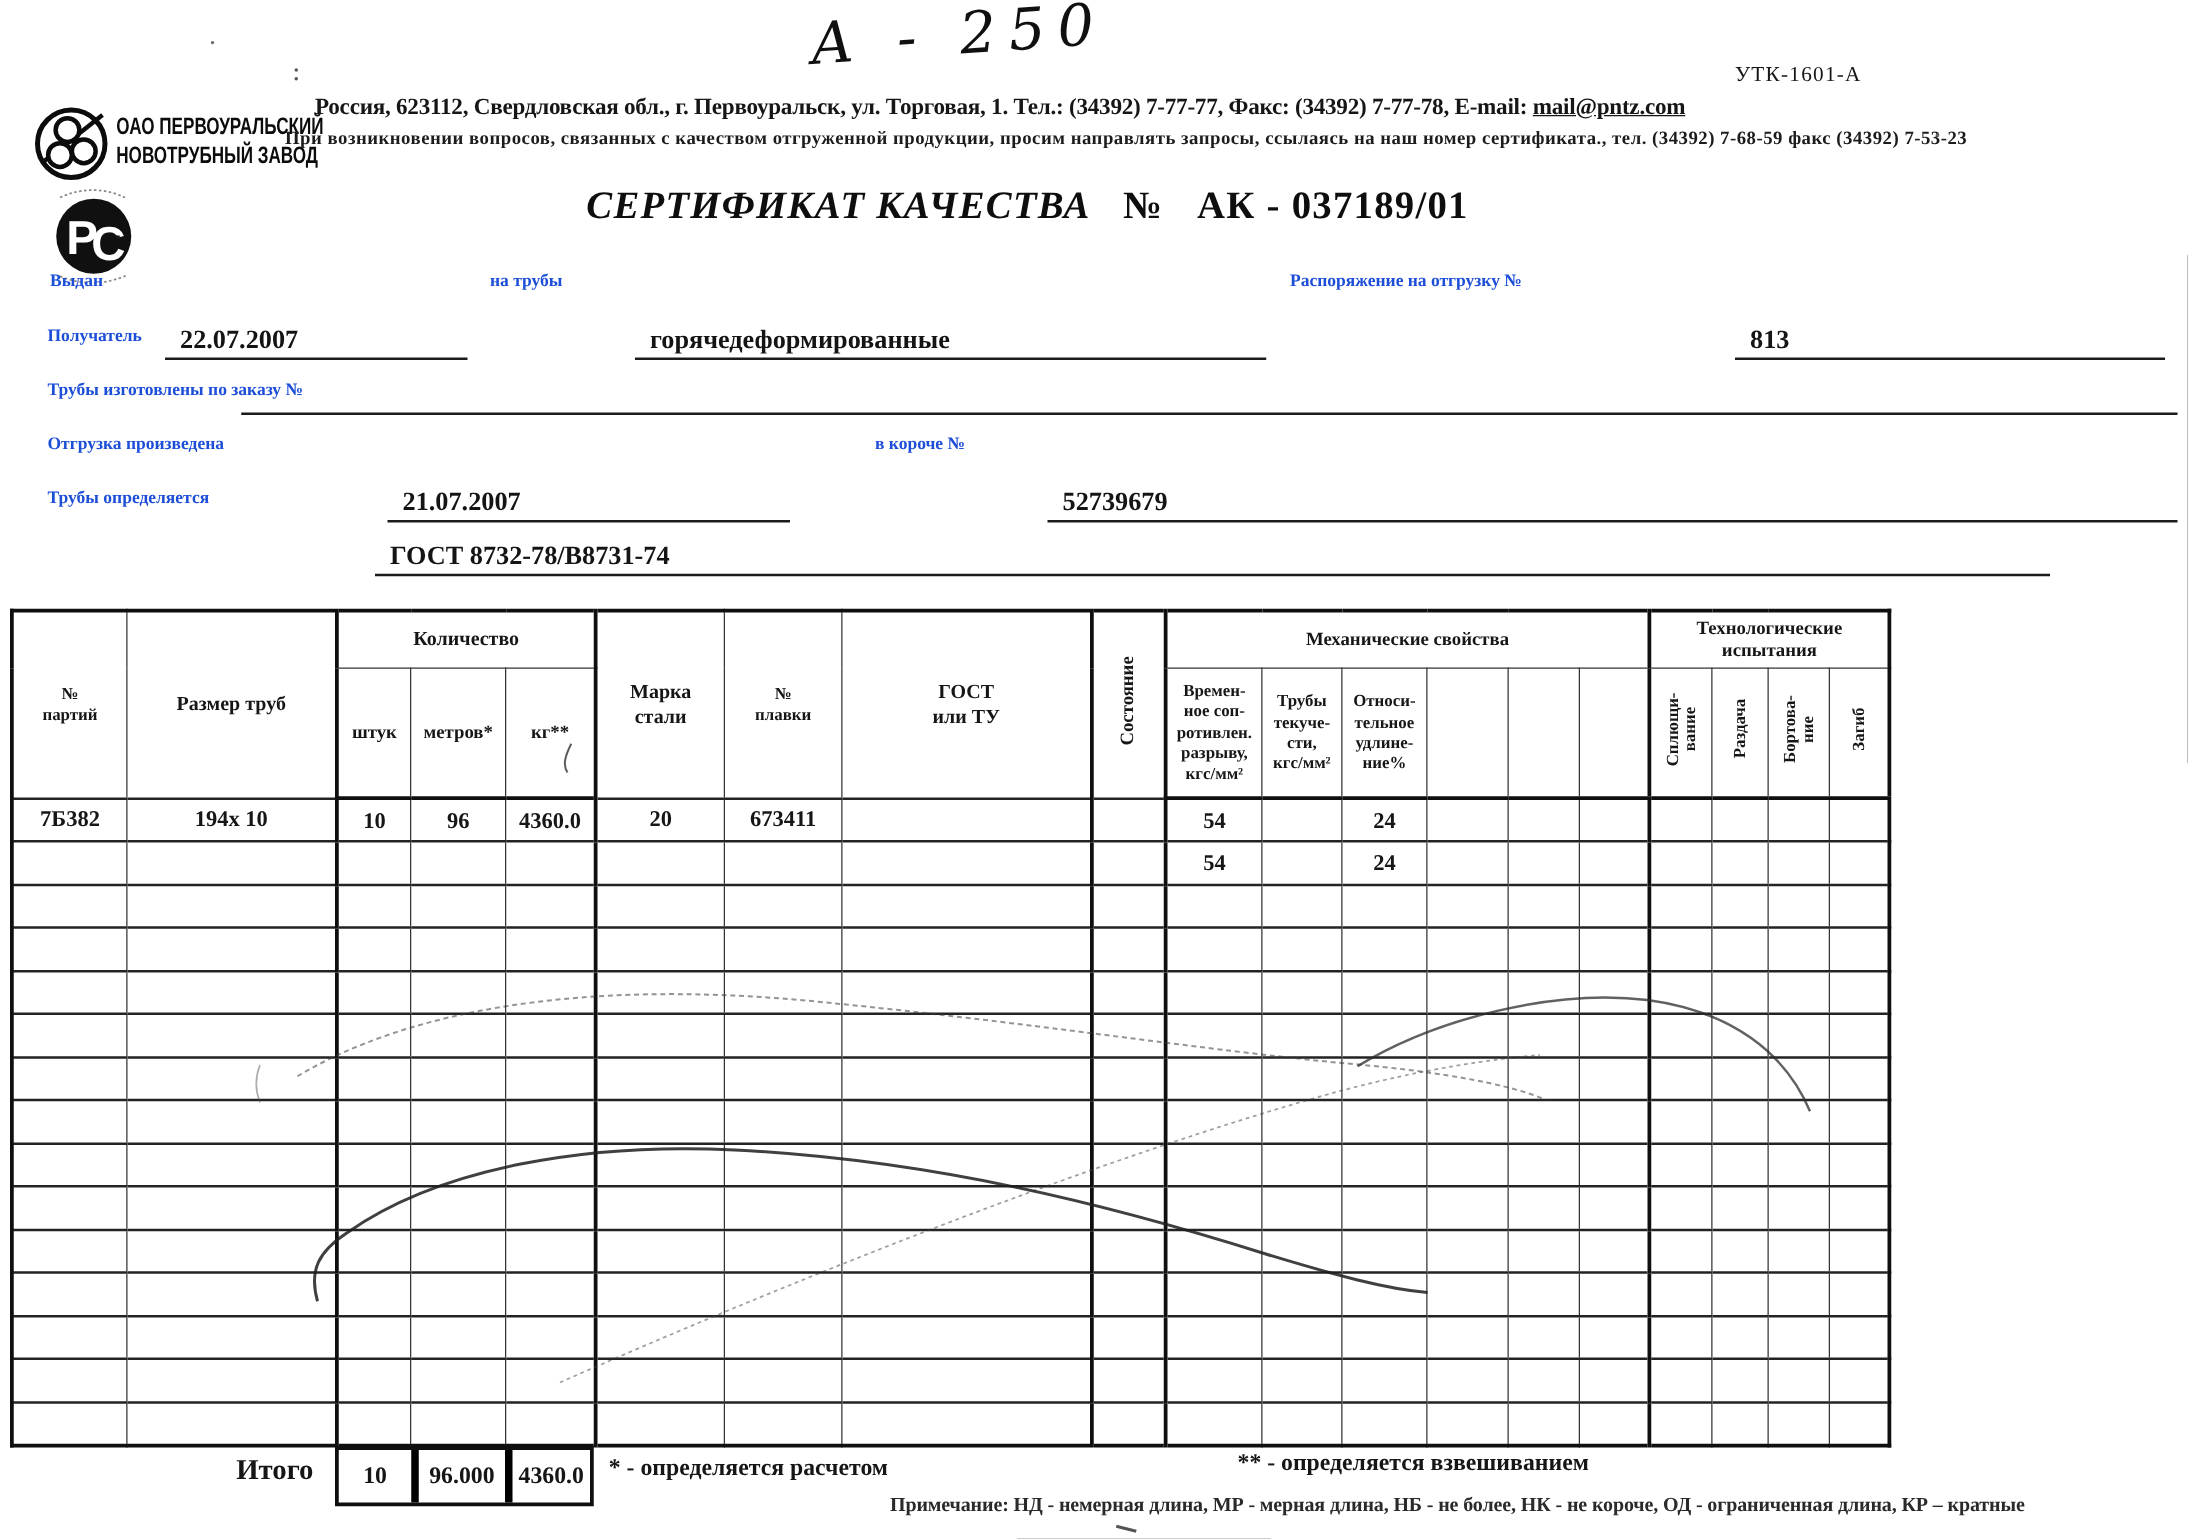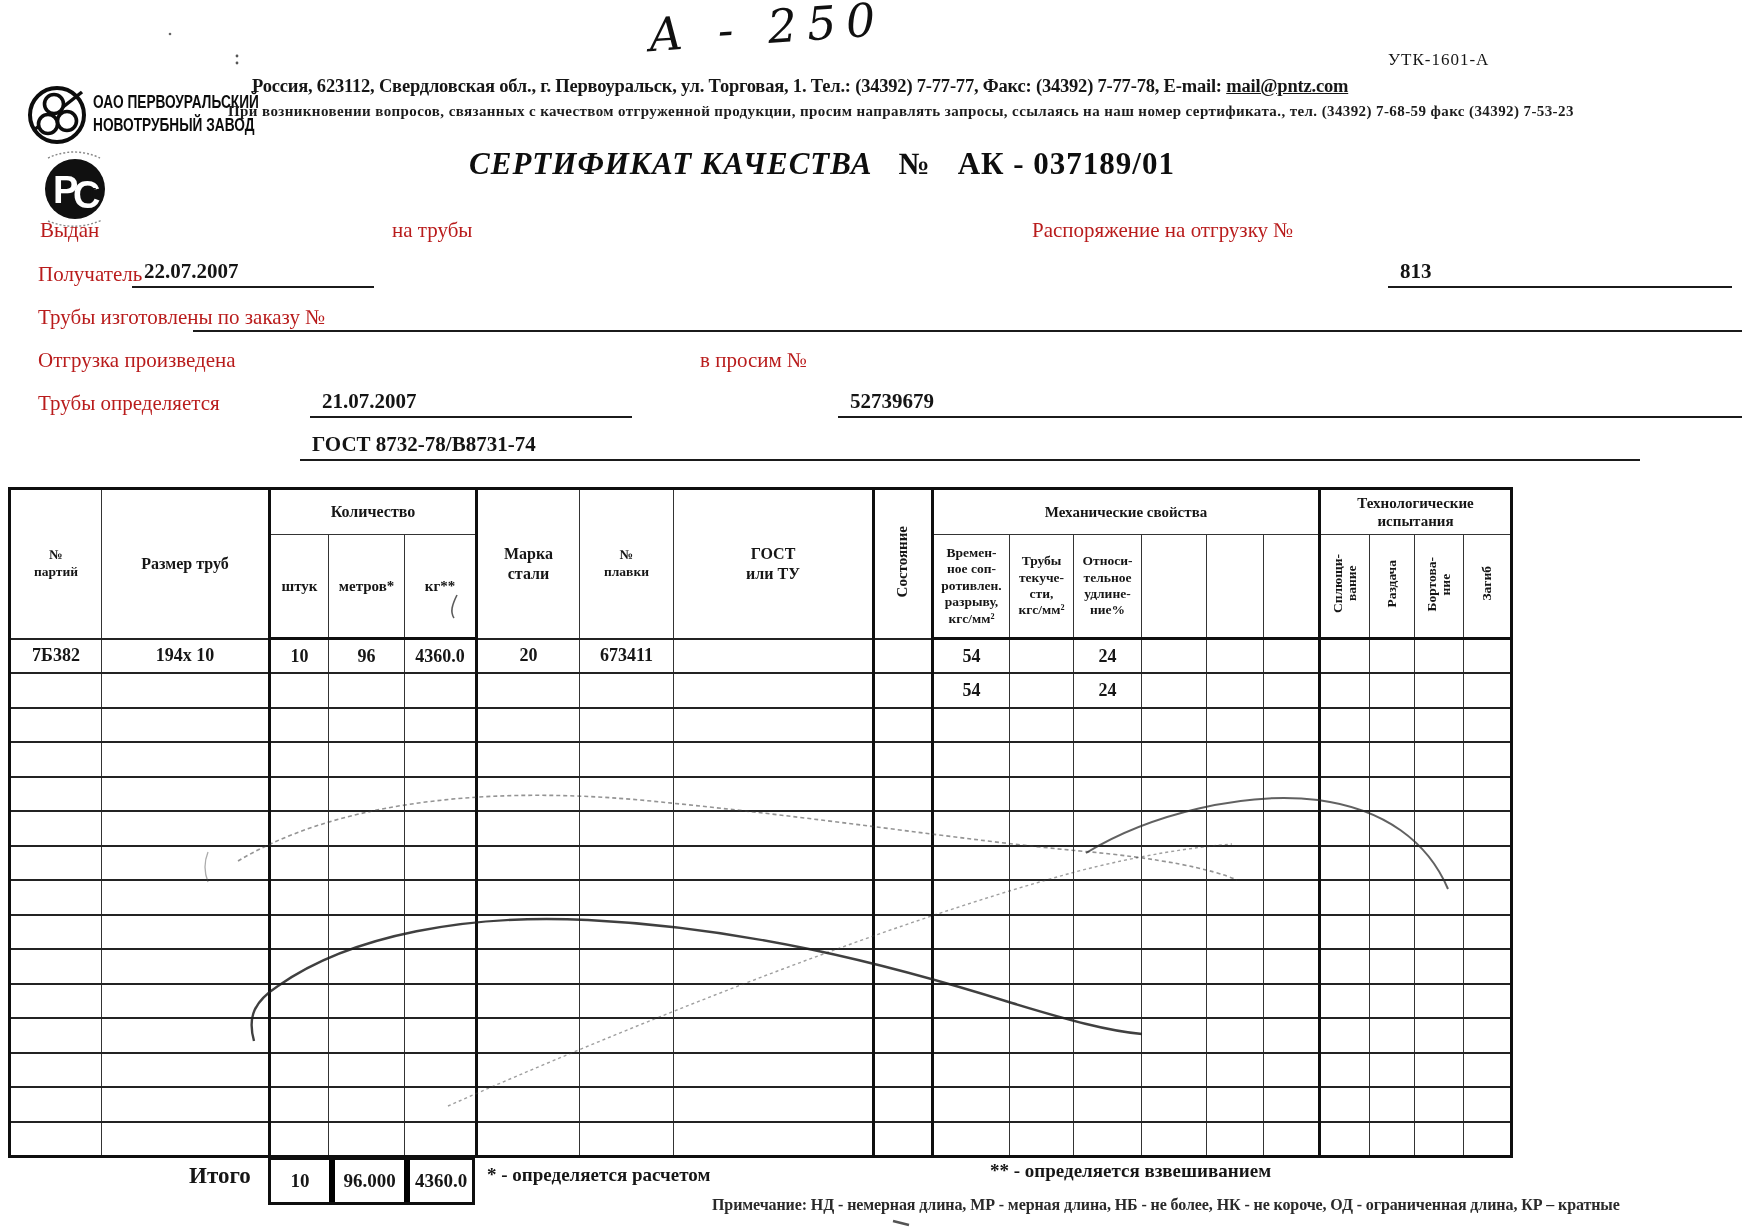--- a/index.html
+++ b/index.html
@@ -16,21 +16,21 @@
   .addr1{position:absolute;left:252px;top:76px;font-size:18.5px;font-weight:bold;white-space:nowrap;letter-spacing:-.2px;}
   .addr1 .email{text-decoration:underline;}
   .addr2{position:absolute;left:228px;top:103px;font-size:15px;font-weight:bold;white-space:nowrap;letter-spacing:.4px;color:#1c1c1c;}
   .stamp{position:absolute;left:36px;top:148px;}
   .title{position:absolute;left:0;top:146px;width:1750px;text-align:center;padding-right:106px;
          box-sizing:border-box;font-size:31px;font-weight:bold;white-space:nowrap;color:#0e0e0e;}
   .title .t-it{font-style:italic;letter-spacing:1px;}
   .title .t-no{margin-left:26px;}
   .title .t-num{margin-left:28px;letter-spacing:1px;}
   
-  .flabel{position:absolute;font-size:21px;font-weight:normal;white-space:nowrap;color:#b91c1c;}
+  .flabel{position:absolute;font-size:14px;font-weight:bold;white-space:nowrap;color:#1d4ed8;}
   .fline{position:absolute;height:30px;border-bottom:2.5px solid #1b1b1b;font-size:21px;
          font-weight:bold;white-space:nowrap;color:#141414;margin-top:40px;}
   .fline span{display:inline-block;padding-left:12px;line-height:30px;}
   
   table.grid{position:absolute;left:8px;top:487px;width:1502px;border-collapse:collapse;
              table-layout:fixed;border:3px solid #0f0f0f;}
   .grid th,.grid td{border:1px solid #343434;padding:0;text-align:center;vertical-align:middle;
              font-family:"Liberation Serif",serif;overflow:hidden;}
   .grid th{font-weight:bold;font-size:16px;line-height:1.22;}
   .grid th span{white-space:pre-line;}
@@ -90,31 +90,32 @@
     <path d="M 12,73 Q 39,84 66,72" fill="none" stroke="#555" stroke-width="1.4" stroke-dasharray="2 2" opacity=".7"></path>
   </svg>
 
   <div class="title">
     <span class="t-it">СЕРТИФИКАТ КАЧЕСТВА</span><span class="t-no">№</span><span class="t-num">АК -  037189/01</span>
   </div>
 
   <div class="flabel" style="left:40px;top:218px">Выдан</div>
   <div class="fline" style="left:132px;top:216px;width:242px"><span>22.07.2007</span></div>
   <div class="flabel" style="left:392px;top:218px">на трубы</div>
+  <div class="fline" style="left:508px;top:216px;width:505px"><span>горячедеформированные</span></div>
   <div class="flabel" style="left:1032px;top:218px">Распоряжение на отгрузку №</div>
   <div class="fline" style="left:1388px;top:216px;width:344px"><span>813</span></div>
 
   <div class="flabel" style="left:38px;top:262px">Получатель</div>
   <div class="fline" style="left:193px;top:260px;width:1549px"><span></span></div>
 
   <div class="flabel" style="left:38px;top:305px">Трубы изготовлены по заказу №</div>
 
   <div class="flabel" style="left:38px;top:348px">Отгрузка произведена</div>
   <div class="fline" style="left:310px;top:346px;width:322px"><span>21.07.2007</span></div>
-  <div class="flabel" style="left:700px;top:348px">в просим №</div>
+  <div class="flabel" style="left:700px;top:348px">в короче №</div>
   <div class="fline" style="left:838px;top:346px;width:904px"><span>52739679</span></div>
 
   <div class="flabel" style="left:38px;top:391px">Трубы определяется</div>
   <div class="fline" style="left:300px;top:389px;width:1340px"><span>ГОСТ 8732-78/В8731-74</span></div>
 
   <table class="grid">
     <colgroup>
       <col style="width:92px">
         <col style="width:168px">
         <col style="width:59px">

